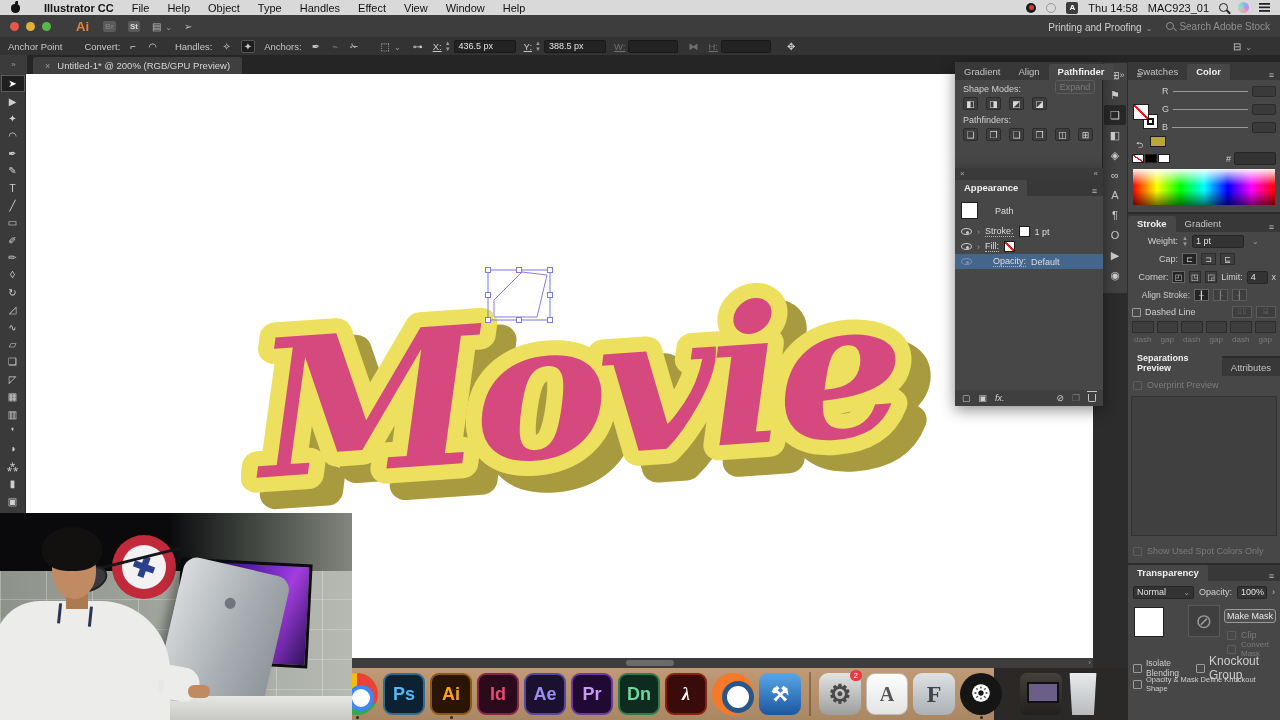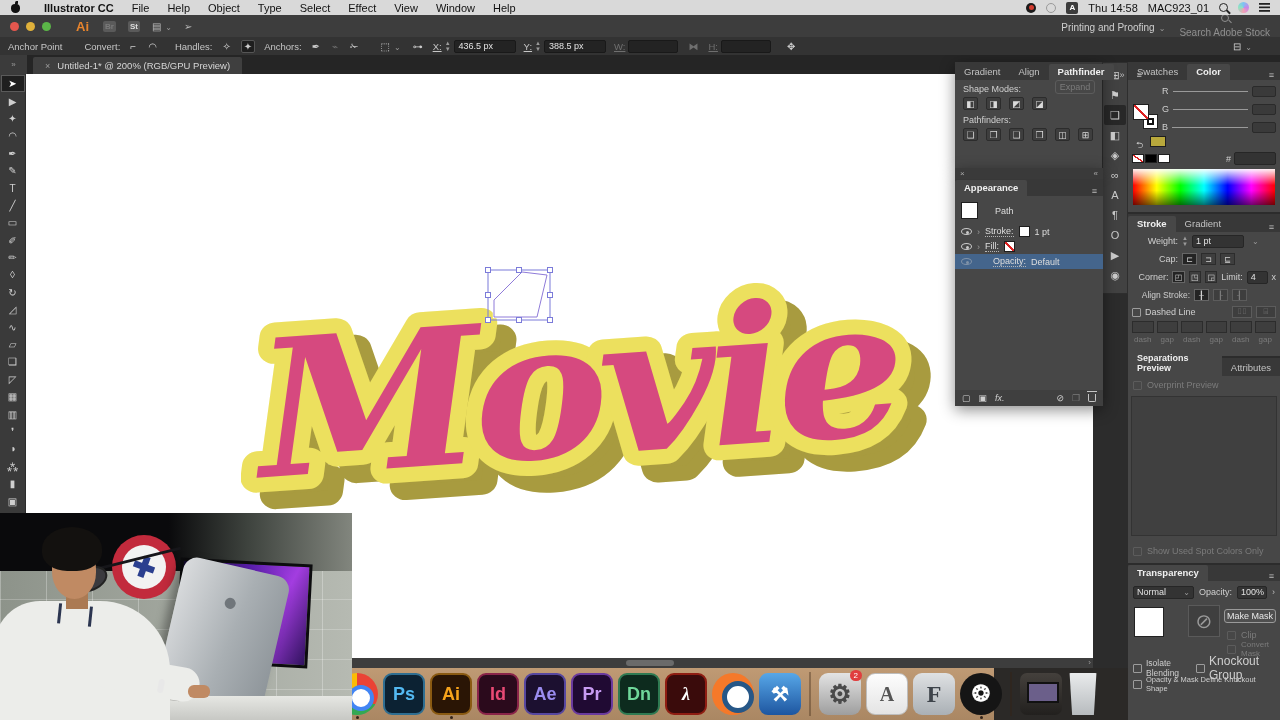--- a/index.html
+++ b/index.html
@@ -28,21 +28,21 @@
 
   
   #app-bar { left:0; top:15px; width:1280px; height:22px; background:#3d3d3d; display:flex; align-items:center; padding:0 10px; z-index:9; }
   .tl { width:9px; height:9px; border-radius:50%; margin-right:7px; }
   .ai-badge { color:#e8842c; font-weight:bold; font-size:13px; margin:0 14px 0 18px; }
   .bar-ic { color:#b9b9b9; font-size:10px; margin-right:12px; }
   .bar-ic.box { background:#5a5a5a; color:#ddd; font-size:8px; font-weight:bold; padding:1px 2px; border-radius:2px; }
   #app-bar-right { margin-left:auto; display:flex; align-items:center; gap:14px; }
   .workspace { color:#cfcfcf; font-size:10px; }
   .caret { color:#9a9a9a; font-size:8px; margin-left:4px; }
-  .stock-search { display:flex; align-items:center; gap:5px; color:#8f8f8f; font-size:10px;flex-direction:column; }
+  .stock-search { display:flex; align-items:center; gap:5px; color:#8f8f8f; font-size:10px; }
   .ss-mag { width:8px; height:8px; border:1.3px solid #8f8f8f; border-radius:50%; position:relative; }
   .ss-mag::after { content:""; position:absolute; left:6px; top:6px; width:4px; height:1.3px; background:#8f8f8f; transform:rotate(45deg); }
 
   
   #control-bar { left:0; top:37px; width:1280px; height:18px; background:#333333; display:flex; align-items:center; padding:0 8px; gap:8px; font-size:9.5px; color:#c6c6c6; z-index:9; }
   .cb-label { white-space:nowrap; }
   .cb-ic { color:#cdcdcd; font-size:10px; padding:0 2px; }
   .cb-ic.sel { background:#1e1e1e; border:1px solid #555; border-radius:2px; }
   .cb-field { display:flex; align-items:center; gap:3px; }
   .cb-ul { text-decoration:underline; }
@@ -192,21 +192,21 @@
 
 <div id="screen">
 
   <header id="menu-bar" class="abs">
     <span class="apple"></span>
     <span class="menu-item first">Illustrator CC</span>
     <span class="menu-item">File</span>
     <span class="menu-item">Help</span>
     <span class="menu-item">Object</span>
     <span class="menu-item">Type</span>
-    <span class="menu-item">Select</span>
+    <span class="menu-item">Handles</span>
     <span class="menu-item">Effect</span>
     <span class="menu-item">View</span>
     <span class="menu-item">Window</span>
     <span class="menu-item">Help</span>
     <span id="menu-status">
       <span class="mi-rec"></span>
       <span class="mi-dim"></span>
       <span class="mi-input">A</span>
       <span class="mi-text">Thu 14:58</span>
       <span class="mi-text">MAC923_01</span>

